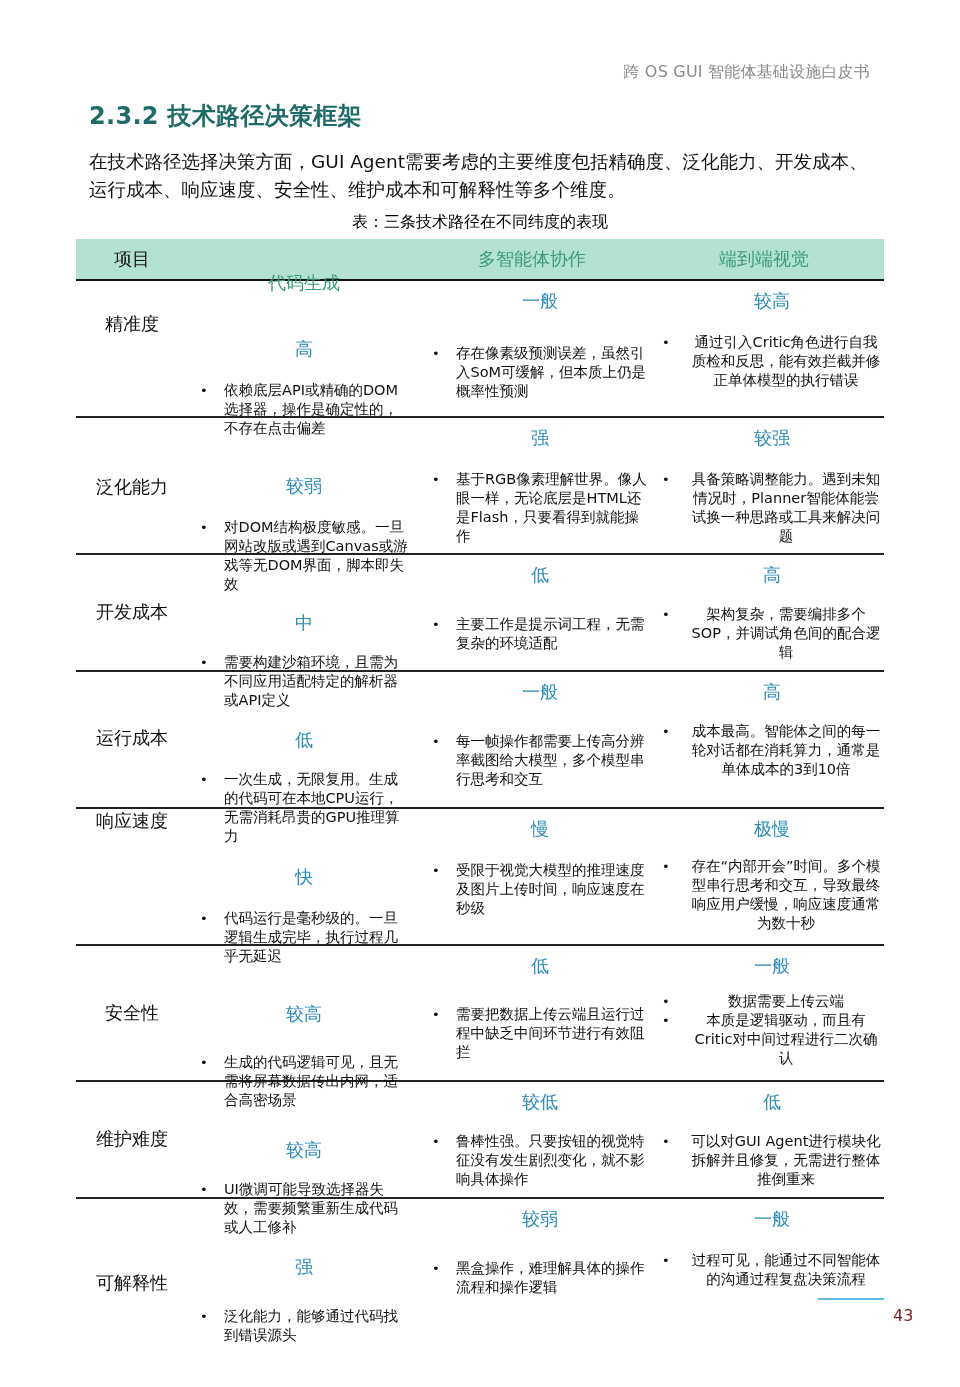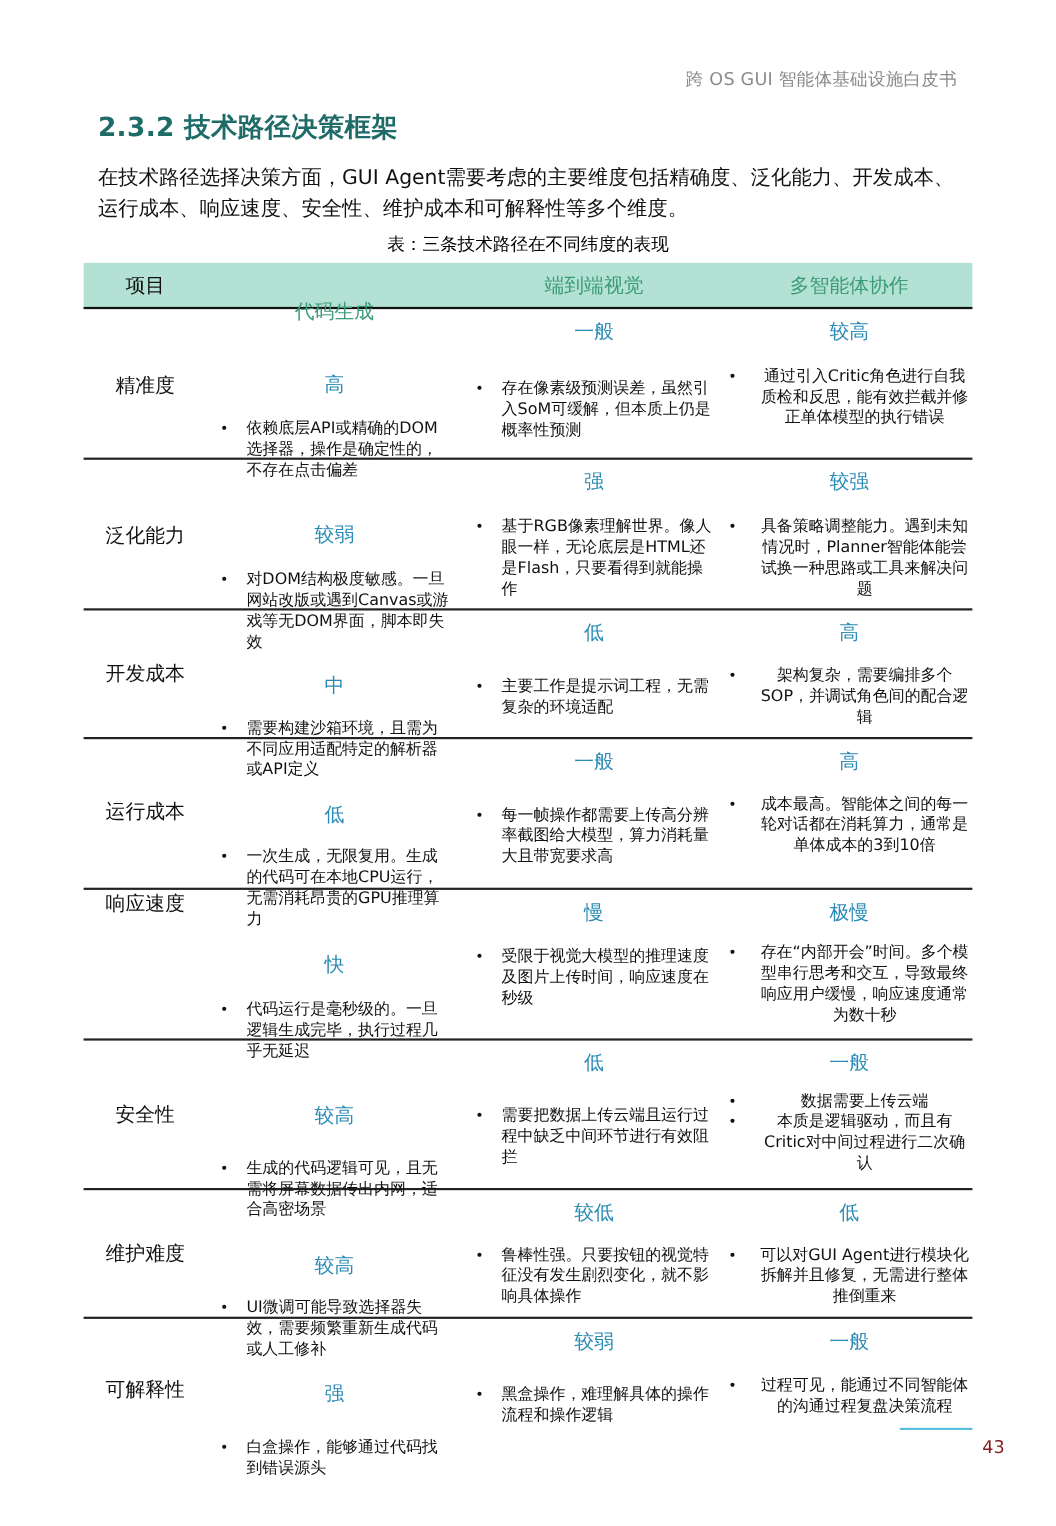--- a/index.html
+++ b/index.html
@@ -36,26 +36,26 @@
 
 <div class="running-header">跨 OS GUI 智能体基础设施白皮书</div>
 <div class="section-title">2.3.2 技术路径决策框架</div>
 <div class="intro">在技术路径选择决策方面，GUI Agent需要考虑的主要维度包括精确度、泛化能力、开发成本、运行成本、响应速度、安全性、维护成本和可解释性等多个维度。</div>
 <div class="caption">表：三条技术路径在不同纬度的表现</div>
 
 <div class="table">
   <div class="thead">
     <div class="th first c1">项目</div>
     <div class="th route c2">代码生成</div>
+    <div class="th route c4">多智能体协作</div>
     <div class="th route c3">端到端视觉</div>
-    <div class="th route c4">多智能体协作</div>
   </div>
   <div id="tbody">
       <div class="row" style="height: 135px;">
-        <div class="rowlabel" style="padding-top: 57px;">精准度</div>
+        <div class="rowlabel" style="padding-top: 31px;">精准度</div>
         <div class="cell c2">
           <div class="rating">高</div>
           <ul class="bullets" style="top: 52px;">
             <li>依赖底层API或精确的DOM选择器，操作是确定性的，不存在点击偏差</li>
           </ul>
         </div>
         <div class="cell c3">
           <div class="rating">一般</div>
           <ul class="bullets" style="top: 63px;">
             <li>存在像素级预测误差，虽然引入SoM可缓解，但本质上仍是概率性预测</li>
@@ -114,21 +114,21 @@
         <div class="rowlabel" style="padding-top: 54px;">运行成本</div>
         <div class="cell c2">
           <div class="rating">低</div>
           <ul class="bullets" style="top: 50px;">
             <li>一次生成，无限复用。生成的代码可在本地CPU运行，无需消耗昂贵的GPU推理算力</li>
           </ul>
         </div>
         <div class="cell c3">
           <div class="rating">一般</div>
           <ul class="bullets" style="top: 60px;">
-            <li>每一帧操作都需要上传高分辨率截图给大模型，算力消耗量大且带宽要求高</li>
+            <li>每一帧操作都需要上传高分辨率截图给大模型，多个模型串行思考和交互</li>
           </ul>
         </div>
         <div class="cell c4">
           <div class="rating">高</div>
           <ul class="bullets" style="top: 50px;">
             <li>成本最高。智能体之间的每一轮对话都在消耗算力，通常是单体成本的3到10倍</li>
           </ul>
         </div>
       </div>
       <div class="row" style="height: 135px;">
@@ -189,25 +189,25 @@
           </ul>
         </div>
         <div class="cell c4">
           <div class="rating">低</div>
           <ul class="bullets" style="top: 50px;">
             <li>可以对GUI Agent进行模块化拆解并且修复，无需进行整体推倒重来</li>
           </ul>
         </div>
       </div>
       <div class="row last" style="height: 112px;">
-        <div class="rowlabel" style="padding-top: 52px;">可解释性</div>
+        <div class="rowlabel" style="padding-top: 72px;">可解释性</div>
         <div class="cell c2">
           <div class="rating">强</div>
           <ul class="bullets" style="top: 60px;">
-            <li>白盒操作，能够通过代码找到错误源头</li>
+            <li>泛化能力，能够通过代码找到错误源头</li>
           </ul>
         </div>
         <div class="cell c3">
           <div class="rating">较弱</div>
           <ul class="bullets" style="top: 60px;">
             <li>黑盒操作，难理解具体的操作流程和操作逻辑</li>
           </ul>
         </div>
         <div class="cell c4">
           <div class="rating">一般</div>

